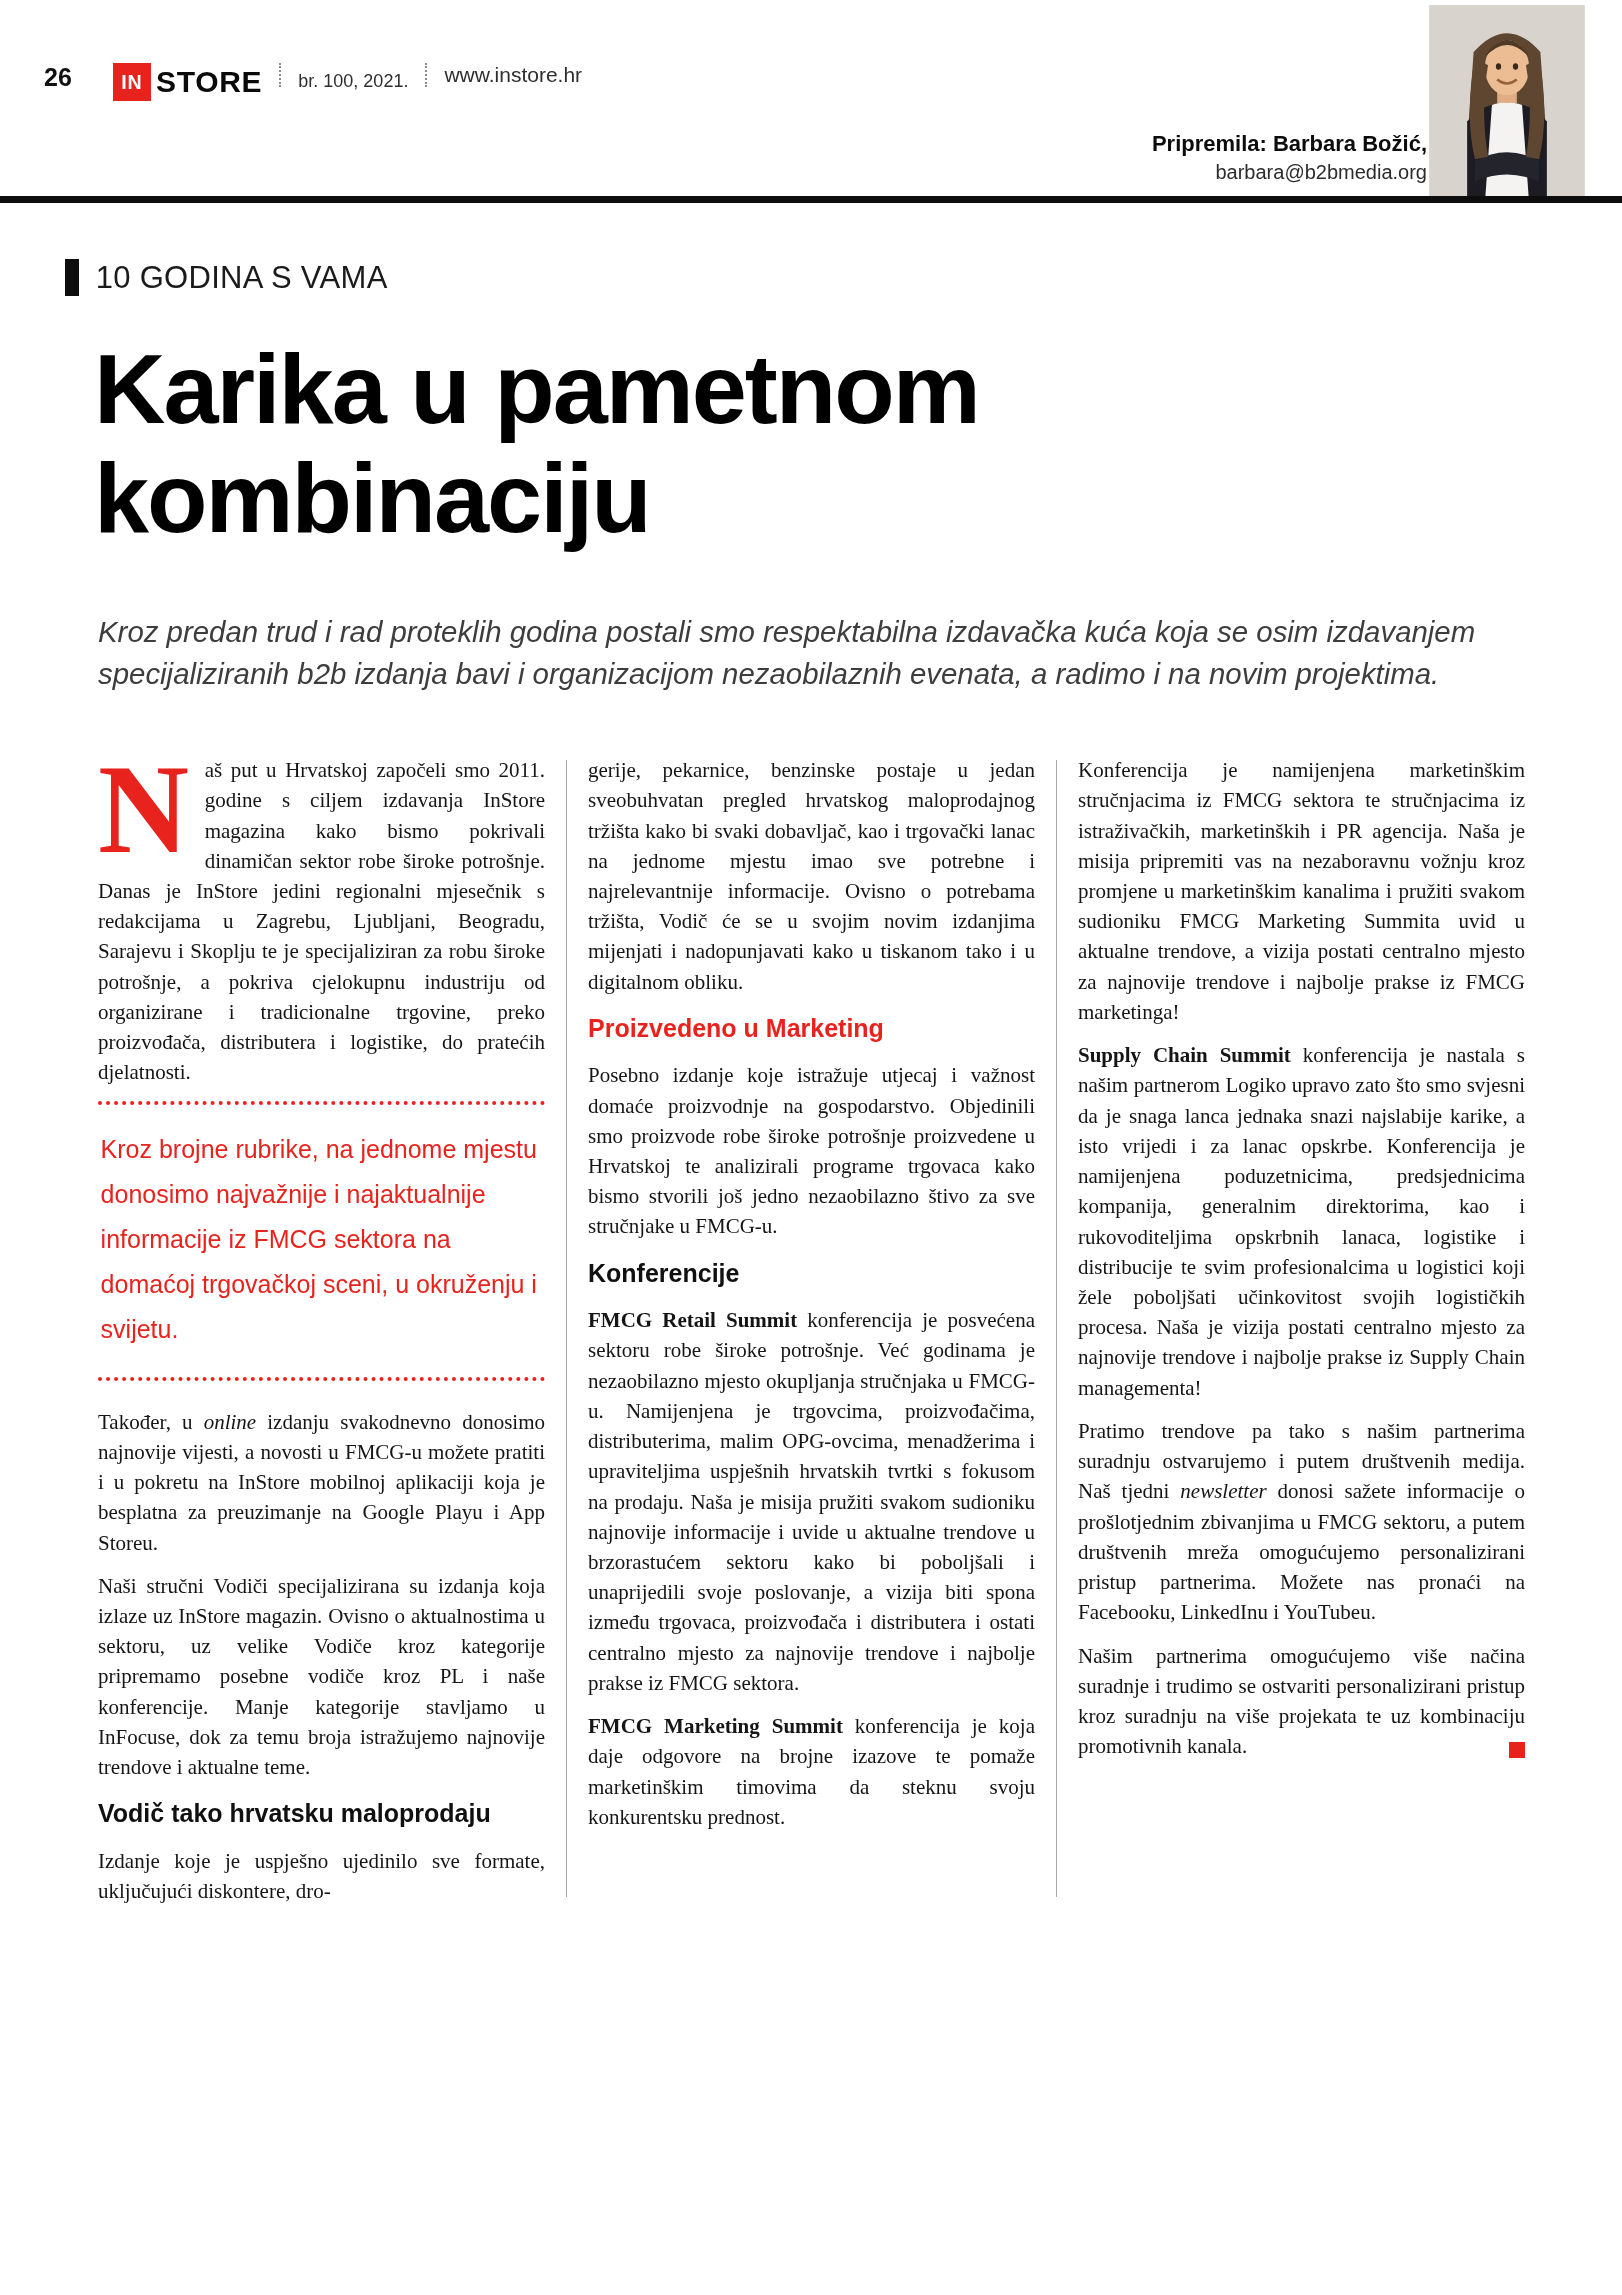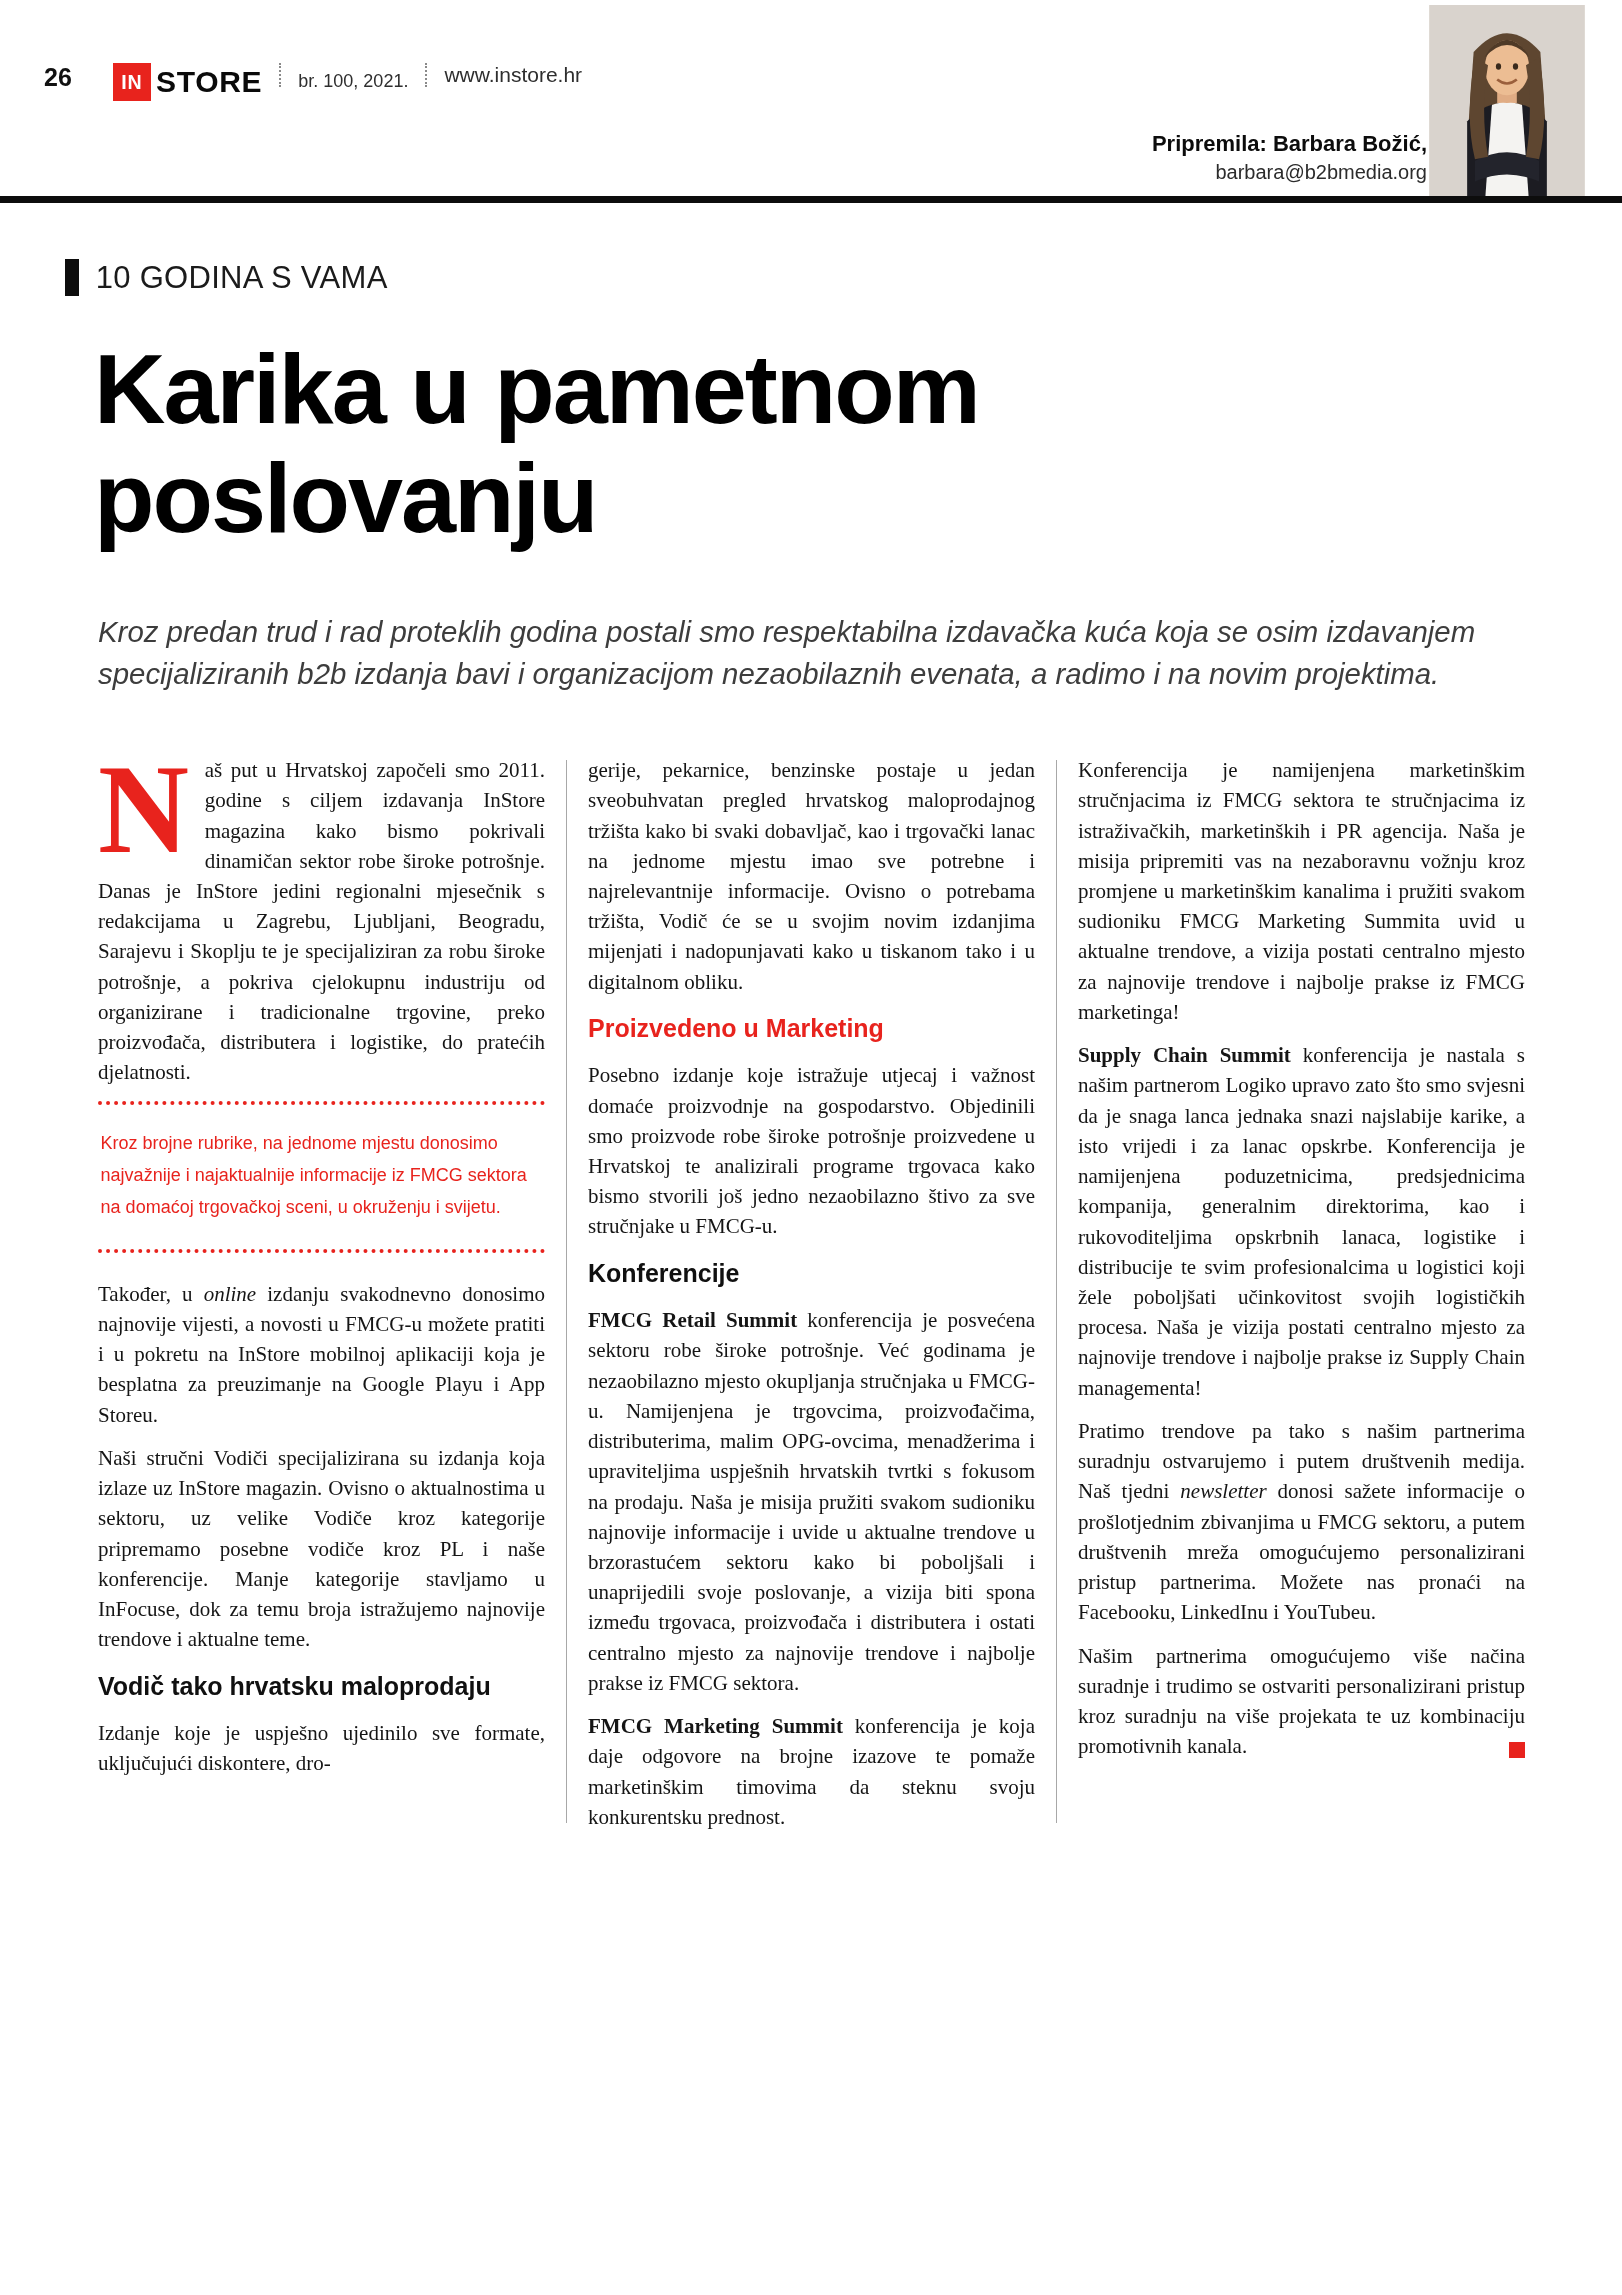--- a/index.html
+++ b/index.html
@@ -34,21 +34,21 @@
   .lead { margin: 58px 105px 0 98px; font-family: "Liberation Sans", sans-serif; font-style: italic; font-size: 29.4px; line-height: 1.45; color: #3d3d3d; }
 
   
   .columns { display: grid; grid-template-columns: repeat(3, 1fr); column-gap: 43px; margin: 59px 98px 0 98px; }
   .col { position: relative; font-size: 21px; line-height: 1.44; text-align: justify; color: #151515; }
   .col:not(:last-child)::after { content: ""; position: absolute; top: 5.2px; bottom: 9.2px; right: -22px; width: 1.3px; background: #a8a8a8; }
   .body-p + .body-p, .body-p + .subhead, .subhead + .body-p, .pullquote + .body-p, .body-p + .pullquote { margin-top: 13px; }
   .subhead { font-family: "Liberation Sans", sans-serif; font-weight: bold; font-size: 25px; color: #101010; text-align: left; margin-top: 26px; margin-bottom: 14.4px; }
   .subhead.red { color: var(--red); }
   .dropcap { float: left; font-size: 126px; line-height: 0.8; font-weight: bold; color: var(--red); padding: 5.2px 15.7px 0 0; font-family: "Liberation Serif", serif; }
-  .pullquote { margin: 26px 0; padding: 22px 2.6px 25px 2.6px; border-top: 4.6px dotted var(--red); border-bottom: 4.6px dotted var(--red); color: var(--red); font-family: "Liberation Sans", sans-serif; font-size: 18px; line-height: 1.8; text-align: left; }
+  .pullquote { margin: 26px 0; padding: 22px 2.6px 25px 2.6px; border-top: 4.6px dotted var(--red); border-bottom: 4.6px dotted var(--red); color: var(--red); font-family: "Liberation Sans", sans-serif; font-size: 25px; line-height: 1.8; text-align: left; }
   .runin { font-weight: bold; }
   .em { font-style: italic; }
   .endmark { float: right; width: 16.4px; height: 16.4px; background: var(--red); margin-top: 10.5px; }
 </style>
 </head>
 <body>
 
 <div class="page">
 
   <header class="masthead">
@@ -91,21 +91,21 @@
 
   <div class="rule"></div>
 
   <div class="kicker">
     <span class="kicker-bar"></span>
     <span class="kicker-text">10 GODINA S VAMA</span>
   </div>
 
   <h1 class="headline">
     <span style="display:block">Karika u pametnom</span>
-    <span style="display:block">poslovanju</span>
+    <span style="display:block">kombinaciju</span>
   </h1>
 
   <p class="lead">Kroz predan trud i rad proteklih godina postali smo respektabilna izdavačka kuća koja se osim izdavanjem specijaliziranih b2b izdanja bavi i organizacijom nezaobilaznih evenata, a radimo i na novim projektima.</p>
 
   <section class="columns">
 
     <div class="col">
       <p class="body-p">
         <span class="dropcap">N</span><span>aš put u Hrvatskoj započeli smo 2011. godine s ciljem izdavanja InStore magazina kako bismo pokrivali dinamičan sektor robe široke potrošnje. Danas je InStore jedini regionalni mjesečnik s redakcijama u Zagrebu, Ljubljani, Beogradu, Sarajevu i Skoplju te je specijaliziran za robu široke potrošnje, a pokriva cjelokupnu industriju od organizirane i tradicionalne trgovine, preko proizvođača, distributera i logistike, do pratećih djelatnosti.</span>
       </p>

